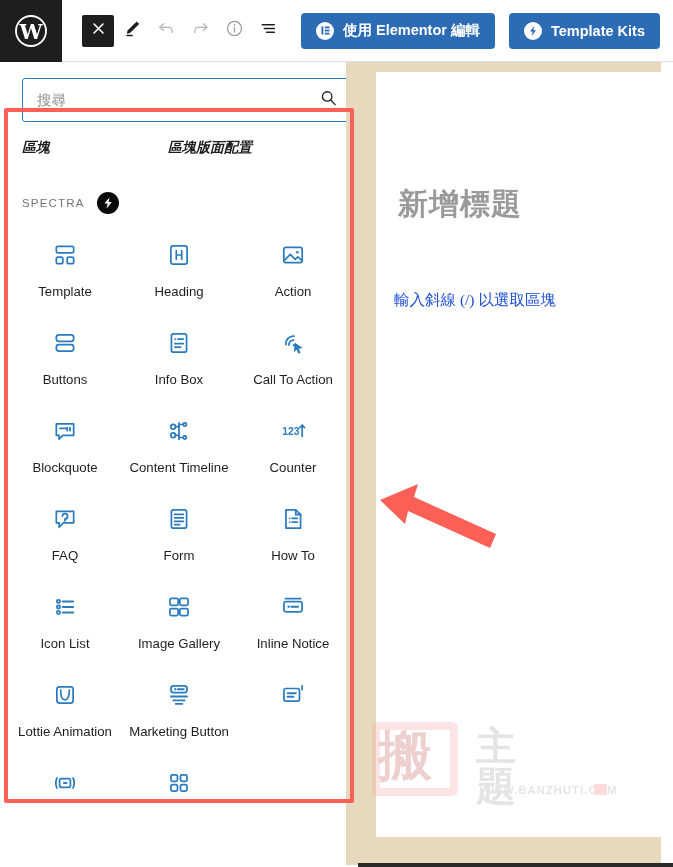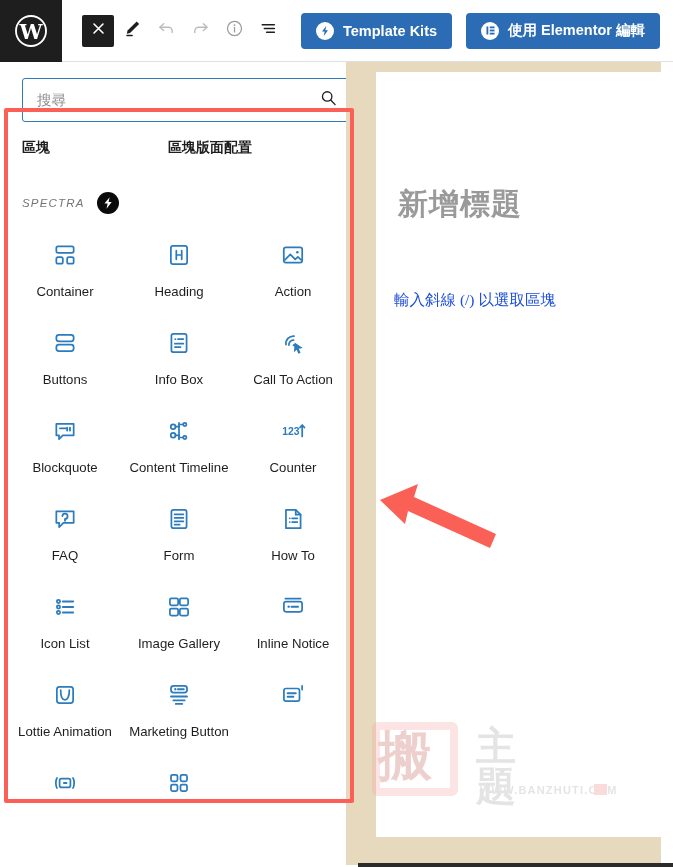--- a/index.html
+++ b/index.html
@@ -59,39 +59,39 @@
   }
   .search-box input {
     flex: 1; height: 100%; border: none; outline: none; background: transparent;
     padding: 0 40px 0 14px; font-size: 14.5px; color: #1e1e1e;
     font-family: "Liberation Sans", sans-serif;
   }
   .search-box input::placeholder { color: #8b8b8b; }
   .search-icon { position:absolute; right: 13px; top: 50%; transform: translateY(-50%); }
 
   .tabs { display:flex; padding: 0 22px; margin-top: 17px; }
-  .tab { font-size: 14px; font-weight: 700; color: #1e1e1e; cursor: pointer; }
+  .tab { font-size: 14px; font-weight: 700; color: #1e1e1e; cursor: pointer; font-style: italic; }
   .tab:first-child { width: 146px; }
 
   
   .highlight {
     position: absolute; left: 4px; top: 108px; width: 350px; height: 695px;
     border: 4px solid #fb6056; border-radius: 2px;
     pointer-events: none; z-index: 5;
   }
 
   .panel-scroll {
     position: absolute; left: 8px; top: 112px; width: 342px; height: 687px;
     overflow: hidden; background: #fff;
   }
   .cat-head {
     display: flex; align-items: center; gap: 12px;
     padding: 18px 0 0 14px;
   }
-  .cat-title { font-size: 11.5px; letter-spacing: 1.2px; color: #757575; font-weight: 400; font-style: italic; }
+  .cat-title { font-size: 11.5px; letter-spacing: 1.2px; color: #757575; font-weight: 400; }
   .spectra-mark {
     width: 22px; height: 22px; border-radius: 50%; background: #0b0b0b;
     display:flex; align-items:center; justify-content:center;
   }
 
   .grid {
     display: grid; grid-template-columns: repeat(3, 1fr);
     row-gap: 0; margin-top: 18px;
   }
   .cell {
@@ -223,37 +223,37 @@
           <svg width="19" height="19" viewBox="0 0 20 20">
             <path d="M3.4 6 H16.2 M5.6 10 H16.2 M8 14 H16.2" stroke="#1e1e1e" stroke-width="1.5" stroke-linecap="round"></path>
           </svg>
         </span>
       </div>
     </div>
 
     <div class="tb-right">
       <button class="pill">
         <span class="badge">
-          <svg width="12" height="12" viewBox="0 0 12 12">
-            <path d="M7.2 1 L3 6.6 H5.6 L4.8 11 L9 5.3 H6.4 Z" fill="#2b6cb4"></path>
-          </svg>
-        </span>
-        <span>Template Kits</span>
-      </button>
-
-      <button class="pill">
-        <span class="badge">
           <svg width="11" height="11" viewBox="0 0 12 12">
             <rect x="1.6" y="1.6" width="2" height="8.8" fill="#2b6cb4"></rect>
             <rect x="5.2" y="1.6" width="5.2" height="2" fill="#2b6cb4"></rect>
             <rect x="5.2" y="5" width="5.2" height="2" fill="#2b6cb4"></rect>
             <rect x="5.2" y="8.4" width="5.2" height="2" fill="#2b6cb4"></rect>
           </svg>
         </span>
         <span>使用 Elementor 編輯</span>
+      </button>
+
+      <button class="pill">
+        <span class="badge">
+          <svg width="12" height="12" viewBox="0 0 12 12">
+            <path d="M7.2 1 L3 6.6 H5.6 L4.8 11 L9 5.3 H6.4 Z" fill="#2b6cb4"></path>
+          </svg>
+        </span>
+        <span>Template Kits</span>
       </button>
     </div>
   </div>
 
   <div class="inserter">
 
     <div class="search-wrap">
       <div class="search-box">
         <input type="text" placeholder="搜尋" style="">
         <span class="search-icon">
@@ -282,21 +282,21 @@
 
       <div class="grid" id="block-grid">
           <div class="cell">
             <div class="ico">
               <svg width="26" height="26" viewBox="0 0 24 24">
                 <rect x="4" y="4" width="16" height="6" rx="1.6" fill="none" stroke="#2b7bbd" stroke-width="1.6" stroke-linecap="round" stroke-linejoin="round"></rect>
                 <rect x="4" y="14" width="6" height="6" rx="1.6" fill="none" stroke="#2b7bbd" stroke-width="1.6" stroke-linecap="round" stroke-linejoin="round"></rect>
                 <rect x="14" y="14" width="6" height="6" rx="1.6" fill="none" stroke="#2b7bbd" stroke-width="1.6" stroke-linecap="round" stroke-linejoin="round"></rect>
               </svg>
             </div>
-            <div class="lbl">Container</div>
+            <div class="lbl">Template</div>
           </div>
           <div class="cell">
             <div class="ico">
               <svg width="26" height="26" viewBox="0 0 24 24">
                 <rect x="4.5" y="3.5" width="15" height="17" rx="2" fill="none" stroke="#2b7bbd" stroke-width="1.6" stroke-linecap="round" stroke-linejoin="round"></rect>
                 <path d="M9.5 8 V16 M14.5 8 V16 M9.5 12 H14.5" fill="none" stroke="#2b7bbd" stroke-width="1.6" stroke-linecap="round" stroke-linejoin="round"></path>
               </svg>
             </div>
             <div class="lbl">Heading</div>
           </div>

